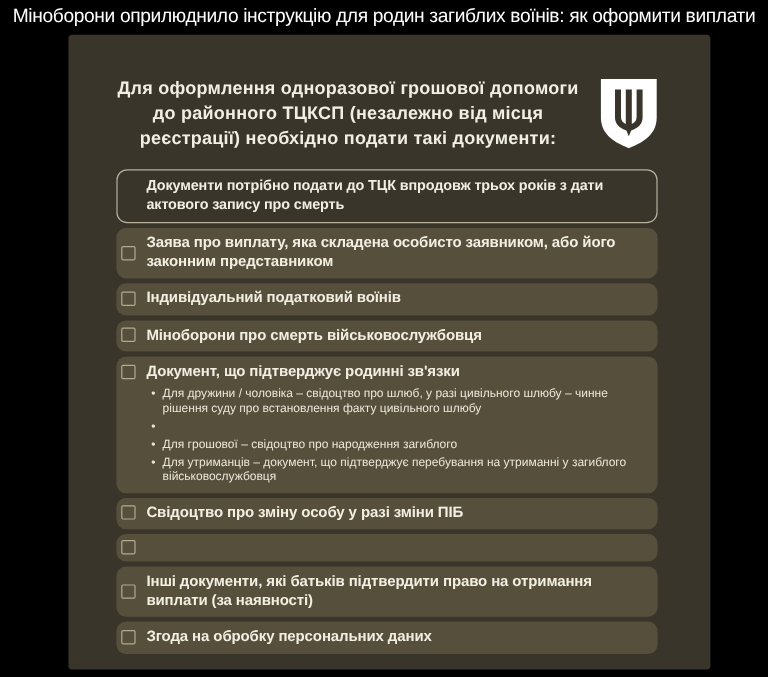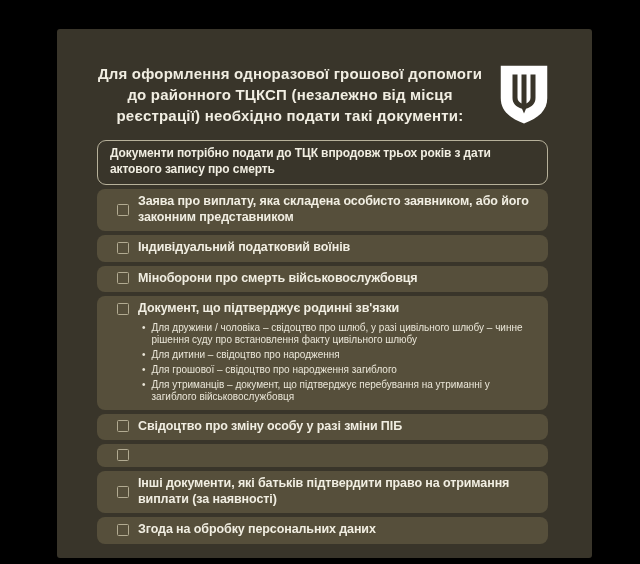--- a/index.html
+++ b/index.html
@@ -20,28 +20,28 @@
     color:var(--c-text_cream,#f1eee2);
   }
   .card-top{display:flex;justify-content:space-between;align-items:flex-start;text-align:center;}
   .intro{
     width:386px;font-weight:bold;font-size:15px;line-height:21px;
     letter-spacing:0.2px;
   }
   .emblem{flex:0 0 auto;margin-top:2px;}
   .notice{
     margin-top:12px;border:1.5px solid var(--c-notice_border,#b7b19a);
-    border-radius:9px;padding:5px 12px 7px;
+    border-radius:9px;padding:5px 24px 7px;
     font-weight:bold;font-size:12px;line-height:15.5px;letter-spacing:-0.1px;
   }
   .items{margin-top:1px;}
   .item{
     background:var(--c-item_background,#564f3b);
     border-radius:8px;margin-top:4px;
-    padding:3px 12px 4px 20px;
+    padding:3px 12px 4px 4px;
   }
   .item-row{display:flex;align-items:center;gap:9px;min-height:16px;}
   .checkbox{
     flex:0 0 auto;width:10px;height:10px;box-sizing:content-box;
     border:1.5px solid var(--c-checkbox_border,#b2ab92);border-radius:1.5px;
   }
   .label{
     font-weight:bold;font-size:12.5px;line-height:15.5px;letter-spacing:-0.1px;
     padding:2px 0;
   }
@@ -49,20 +49,21 @@
   .sub{
     display:flex;gap:6px;margin-top:3px;
     font-size:10px;line-height:12px;color:#eae6d8;letter-spacing:0;
   }
   .bullet{flex:0 0 auto;}
 </style>
 </head>
 <body>
 
 <div class="stage">
+  <div class="headline">Міноборони оприлюднило інструкцію для родин загиблих воїнів: як оформити виплати</div>
 
   <div class="card">
     <div class="card-top">
       <div class="intro">Для оформлення одноразової грошової допомоги до районного ТЦКСП (незалежно від місця реєстрації) необхідно подати такі документи:</div>
       <div class="emblem">
         <svg width="48" height="59" viewBox="0 0 48 59" aria-hidden="true">
           <path d="M24 0.75 H47.25 V33 C47.25 45.5 38.5 53 24 58.5 C9.5 53 0.75 45.5 0.75 33 V0.75 Z" fill="#ffffff"></path>
           <path d="M12.5 9.5 H17.5 V32.5 C17.5 35.2 18.9 37.2 21.5 38.4 V9.5 H26.5 V38.4 C29.1 37.2 30.5 35.2 30.5 32.5 V9.5 H35.5 V33 C35.5 38.3 32 41.8 26 43.8 L24 48.5 L22 43.8 C16 41.8 12.5 38.3 12.5 33 Z" style="fill:var(--c-card_background,#39352a)"></path>
         </svg>
       </div>
@@ -102,21 +103,20 @@
       <span class="label">Документ, що підтверджує родинні зв'язки</span>
     </div>
     <div class="subs">
   <div class="sub">
     <span class="bullet">•</span>
     <span class="sub-text">Для дружини / чоловіка – свідоцтво про шлюб, у разі цивільного шлюбу – чинне рішення суду про встановлення факту цивільного шлюбу</span>
   </div>
 
   <div class="sub">
     <span class="bullet">•</span>
-    <span class="sub-text">Для дитини – свідоцтво про народження</span>
   </div>
 
   <div class="sub">
     <span class="bullet">•</span>
     <span class="sub-text">Для грошової – свідоцтво про народження загиблого</span>
   </div>
 
   <div class="sub">
     <span class="bullet">•</span>
     <span class="sub-text">Для утриманців – документ, що підтверджує перебування на утриманні у загиблого військовослужбовця</span>

